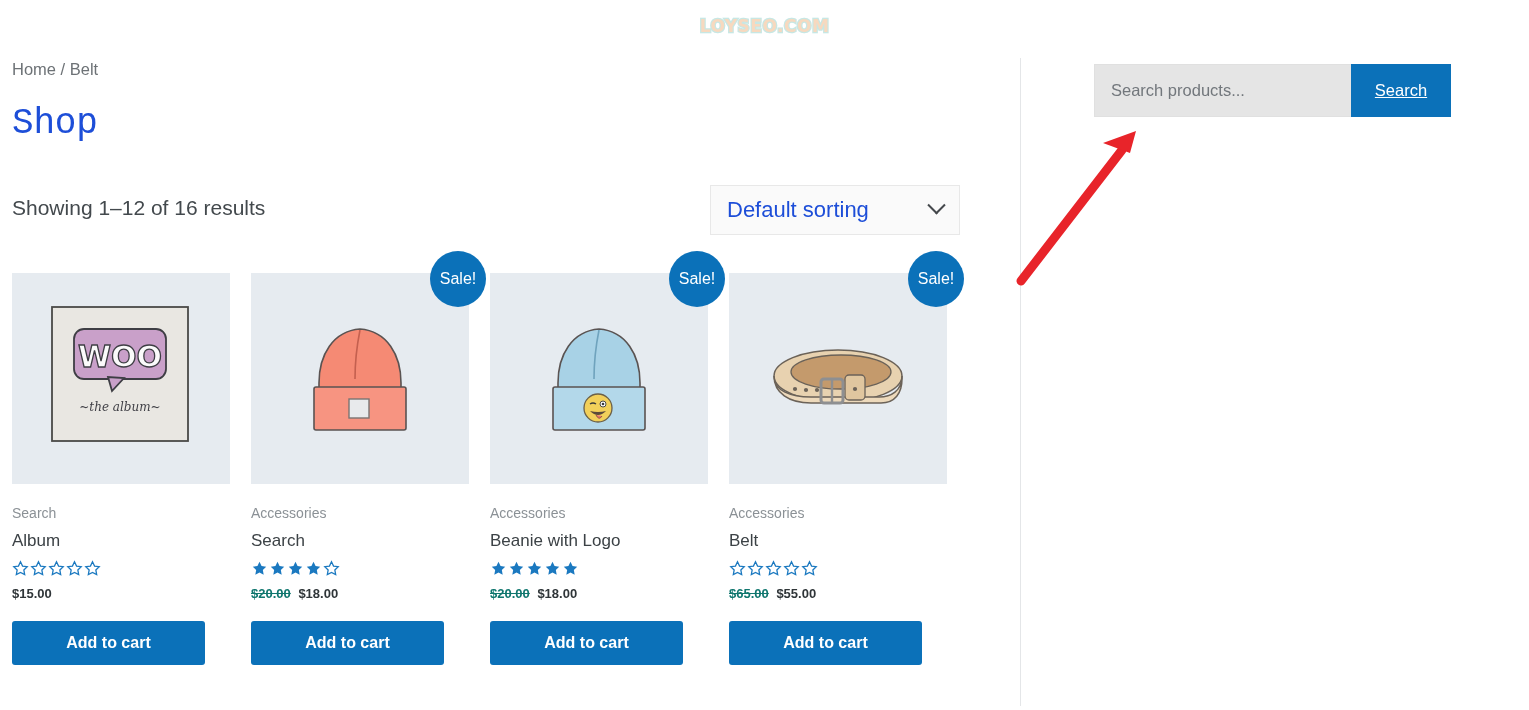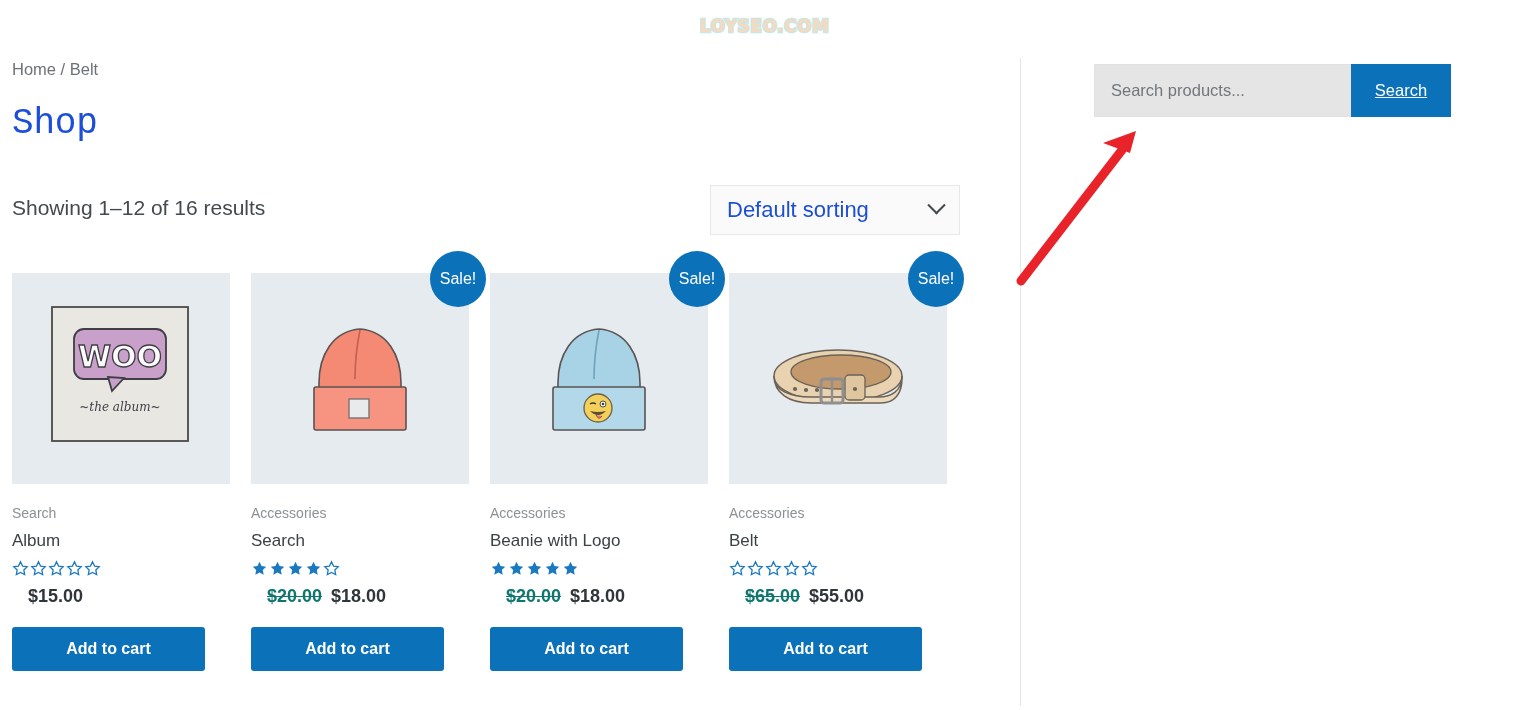--- a/index.html
+++ b/index.html
@@ -149,23 +149,22 @@
   .stars {
     margin-top: 9px;
     height: 17px;
     display: flex;
     gap: 1px;
   }
   .stars svg { width: 17px; height: 17px; display: block; }
 
   .price {
     margin-top: 10px;
-    font-size: 18px;
+    font-size: 13px;
     line-height: 1.1;
-    margin-left: 16px;
   }
   .price .old {
     color: #0f766e;
     text-decoration: line-through;
     font-weight: 700;
     margin-right: 4px;
   }
   .price .cur {
     color: #2f3538;
     font-weight: 700;

